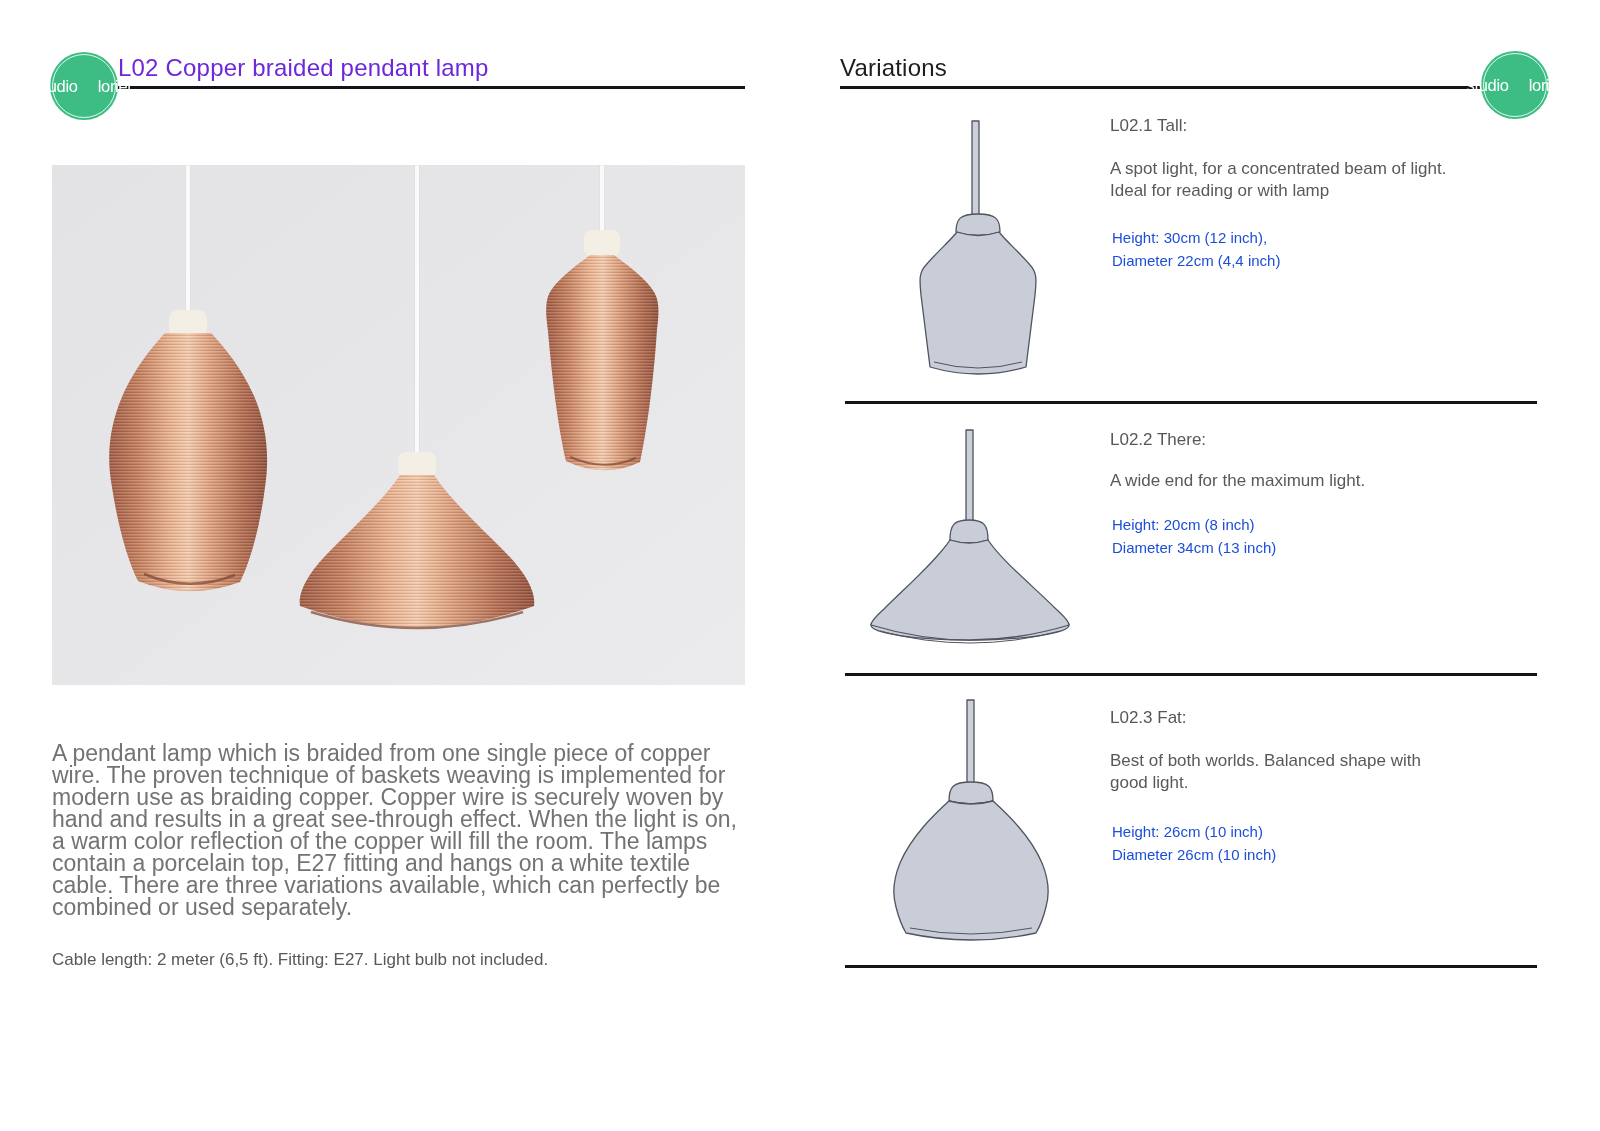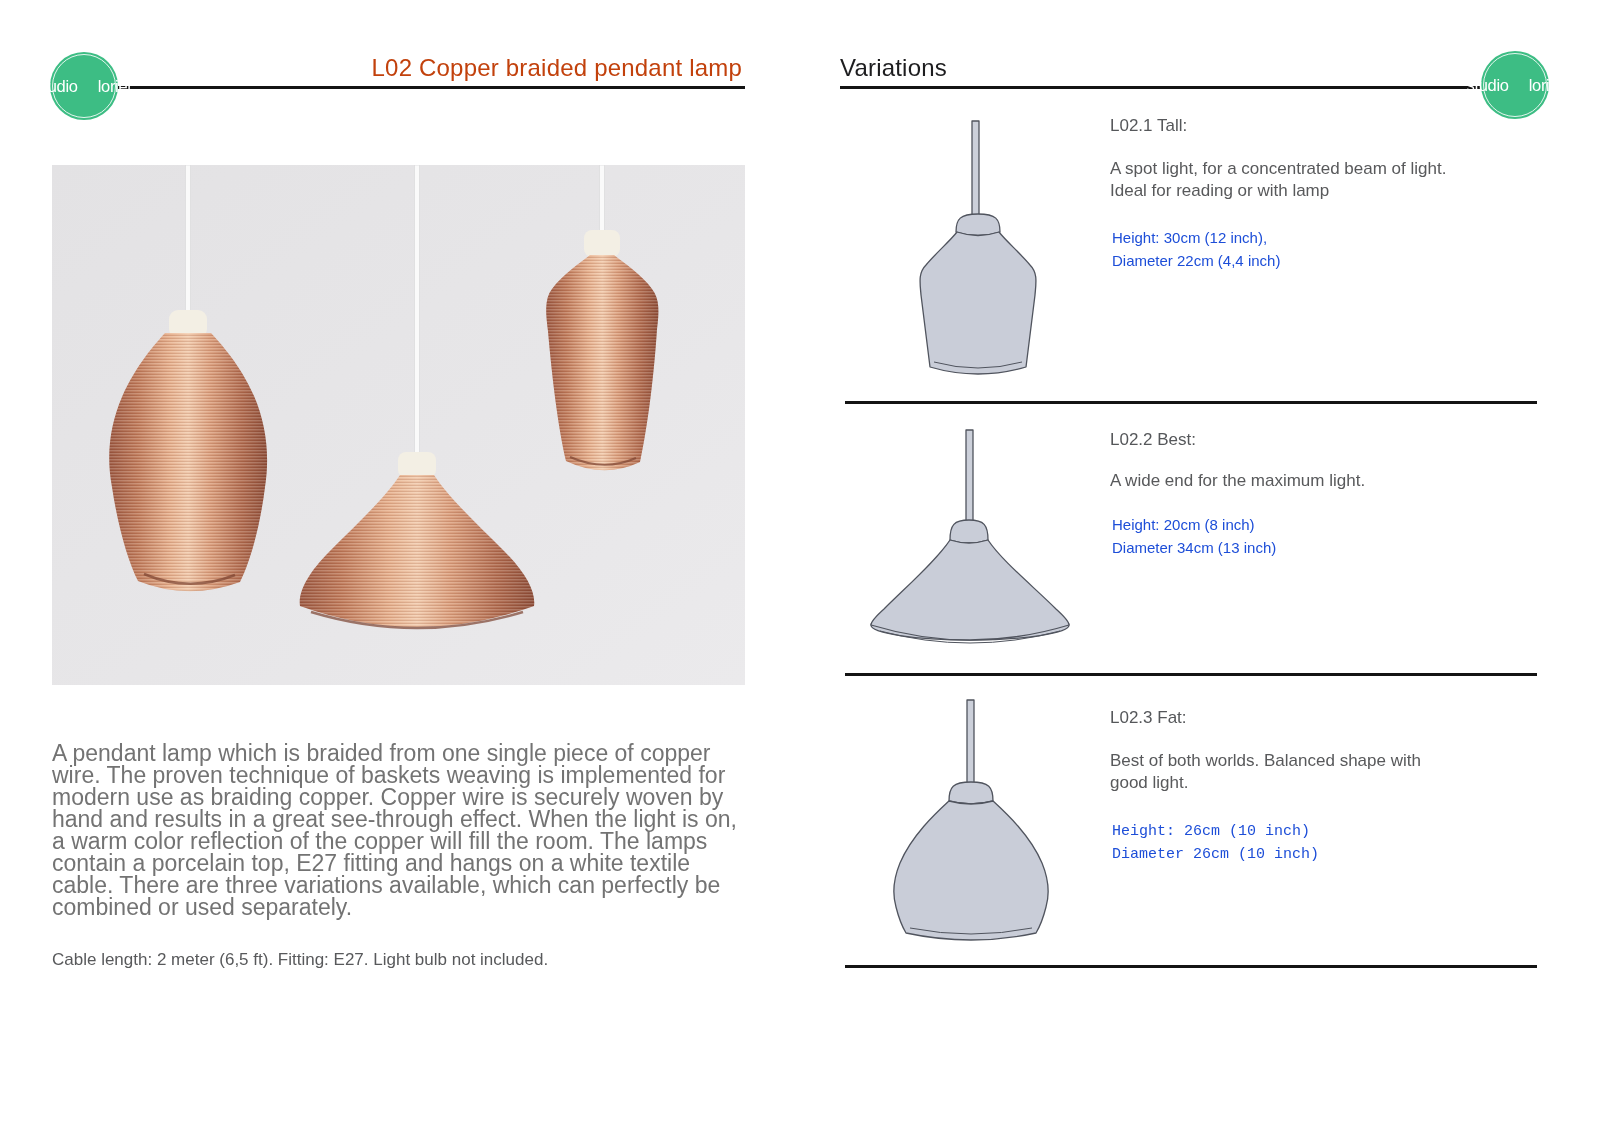--- a/index.html
+++ b/index.html
@@ -17,22 +17,22 @@
     content:"";position:absolute;left:2px;top:2px;right:2px;bottom:2px;
     border:1.5px solid rgba(255,255,255,.85);border-radius:50%;
   }
   .logo span{color:#ffffff;font-size:16.5px;line-height:17px;letter-spacing:-0.3px;}
   .logo .l1{margin-right:10px;}
   .logo .l2{margin-left:10px;}
   .logo-left{left:50px;top:52px;}
   .logo-right{left:1481px;top:51px;}
   
   .doc-title{
-    position:absolute;left:118px;top:54px;width:624px;text-align:right;
-    font-size:24px;color:#c2410c;letter-spacing:0.2px;
+    position:absolute;left:118px;top:54px;width:624px;text-align:left;
+    font-size:24px;color:#6d28d9;letter-spacing:0.2px;
   }
   .rule{position:absolute;height:3px;background:#141414;}
   .rule-title{left:118px;top:86px;width:627px;}
   .v-heading{
     position:absolute;left:840px;top:54px;font-size:24px;color:#1d1d1f;letter-spacing:0.2px;
   }
   .rule-variations{left:840px;top:86px;width:641px;}
   .divider{position:absolute;left:845px;width:692px;height:3px;background:#141414;}
   .divider-1{top:401px;}
   .divider-2{top:673px;}
@@ -46,21 +46,21 @@
   .note{
     position:absolute;left:52px;top:950px;width:700px;
     font-size:17px;color:#58595b;
   }
   
   .var-name{position:absolute;left:1110px;font-size:17px;color:#55575a;}
   .var-desc{position:absolute;left:1110px;width:385px;font-size:17px;line-height:22px;color:#58595b;}
   .var-dims{position:absolute;left:1112px;font-size:15px;line-height:23px;color:#1d4ed8;}
   .s1-name{top:116px;} .s1-desc{top:158px;} .s1-dims{top:226px;}
   .s2-name{top:430px;} .s2-desc{top:470px;} .s2-dims{top:513px;}
-  .s3-name{top:708px;} .s3-desc{top:750px;} .s3-dims{top:820px;font-family:Liberation Mono, monospace;}
+  .s3-name{top:708px;} .s3-desc{top:750px;} .s3-dims{top:820px;}
   
   .drawing{position:absolute;}
   .draw-tall{left:858px;top:115px;}
   .draw-wide{left:840px;top:425px;}
   .draw-fat{left:848px;top:695px;}
 </style>
 </head>
 <body>
 
 <div class="page">
@@ -152,21 +152,21 @@
 
   <svg class="drawing draw-wide" width="260" height="235" viewBox="0 0 260 235">
     <g fill="#c9cdd8" stroke="#50545e" stroke-width="1.3" stroke-linejoin="round">
       <rect x="126" y="5" width="7" height="92" fill="#ccd0da"></rect>
       <ellipse cx="130" cy="200" rx="99" ry="15"></ellipse>
       <path d="M110,115 C110,100 114,95 129,95 C144,95 148,100 148,115 Q129,121 110,115 Z"></path>
       <path d="M110,115 C96,136 66,162 44,184 C34,193 31,197 31,200 Q130,230 229,200 C229,197 226,193 216,184 C194,162 162,136 148,115 Q129,121 110,115 Z"></path>
       <path d="M40,206 Q130,230 220,206" fill="none" stroke-width="1"></path>
     </g>
   </svg>
-  <div class="var-name s2-name">L02.2 Best:</div>
+  <div class="var-name s2-name">L02.2 There:</div>
   <div class="var-desc s2-desc">
     <div>A wide end for the maximum light.</div>
     <div></div>
   </div>
   <div class="var-dims s2-dims">
     <div>Height: 20cm (8 inch)</div>
     <div>Diameter 34cm (13 inch)</div>
   </div>
   <div class="divider divider-2"></div>
 

